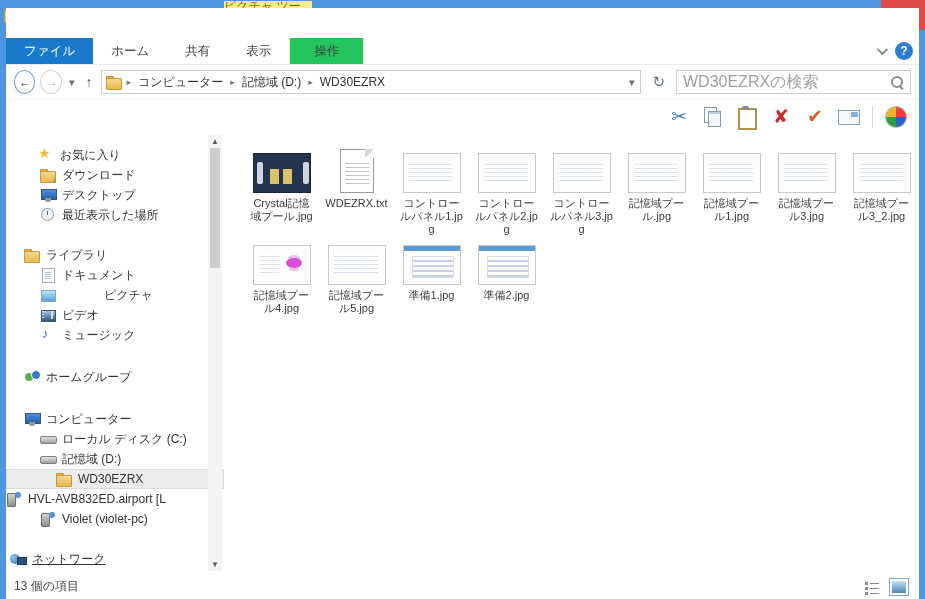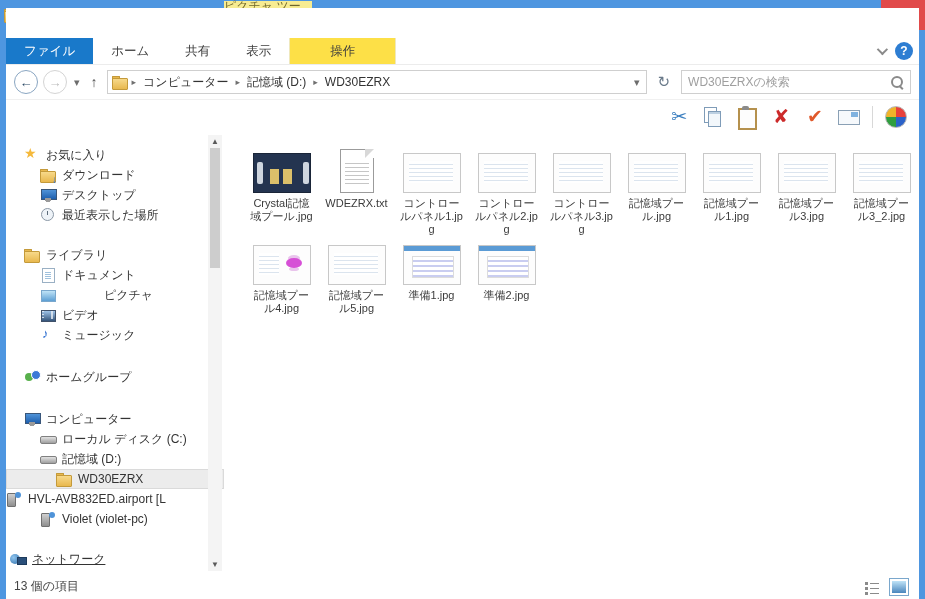--- a/index.html
+++ b/index.html
@@ -18,38 +18,38 @@
   .wb-max i { display:block; width:10px; height:9px; border:2px solid #1e3c5a; }
   .wb-close { width:44px; background:#e14a4a; color:#fff; font-size:13px; }
 
   
   .ctx-tool { position:absolute; left:224px; top:1px; width:88px; height:28px; background:#f7ec92; color:#6f662a; font-size:12px; display:flex; align-items:center; justify-content:center; }
 
   
   .tabsrow { height:27px; background:#fff; display:flex; align-items:stretch; border-bottom:1px solid #ececec; position:relative; flex:0 0 auto; }
   .tab { padding:0 18px; display:flex; align-items:center; font-size:12.5px; color:#3c3c3c; cursor:default; }
   .tab.active { background:#1979ca; color:#fff; }
-  .tab.contextual { background:#fde047; border-left:1px solid #efe8bd; border-right:1px solid #efe8bd; padding:0 40px; }
+  .tab.contextual { background:#22c55e; border-left:1px solid #efe8bd; border-right:1px solid #efe8bd; padding:0 24px; }
   .ribbon-right { position:absolute; right:6px; top:0; height:100%; display:flex; align-items:center; gap:10px; }
   .chev { width:8px; height:8px; border-right:2px solid #8a8a8a; border-bottom:2px solid #8a8a8a; transform:rotate(45deg) translateY(-2px); }
   .helpbtn { width:18px; height:18px; border-radius:50%; background:#2d7dd2; color:#fff; font-size:12px; font-weight:bold; display:flex; align-items:center; justify-content:center; }
 
   
   .addrrow { height:35px; display:flex; align-items:center; padding:0 8px; gap:5px; border-bottom:1px solid #f0f0f0; flex:0 0 auto; }
   .navcirc { width:24px; height:24px; border-radius:50%; border:1px solid #8aa6c2; display:flex; align-items:center; justify-content:center; font-size:13px; color:#2c4a66; }
   .navcirc.disabled { border-color:#d4d4d4; color:#bdbdbd; }
   .navglyph { font-size:11px; color:#6d6d6d; padding:0 2px; }
   .upglyph { font-size:14px; color:#4f4f4f; padding:0 4px; }
   .crumbbox { flex:0 0 auto; width:540px; height:24px; border:1px solid #cfcfcf; display:flex; align-items:center; padding:0 4px; gap:4px; background:#fff; }
   .crumb { font-size:12px; color:#333; padding:0 3px; white-space:nowrap; }
   .crumbsep { font-size:9px; color:#707070; }
   .crumb-dd { margin-left:auto; }
   .refresh { font-size:15px; color:#6a7a8a; padding:0 6px; }
   .searchbox { flex:1; height:24px; border:1px solid #cfcfcf; display:flex; align-items:center; padding:0 6px; background:#fff; }
-  .searchbox input { border:none; outline:none; flex:1; font-size:12px; color:#333; font-family:inherit; }
+  .searchbox input { border:none; outline:none; flex:1; font-size:16px; color:#333; font-family:inherit; }
   .searchbox input::placeholder { color:#9f9f9f; }
   .mag { position:relative; width:14px; height:14px; }
   .mag::before { content:''; position:absolute; left:1px; top:1px; width:8px; height:8px; border:2px solid #8a8a8a; border-radius:50%; }
   .mag::after { content:''; position:absolute; left:10px; top:10px; width:5px; height:2px; background:#8a8a8a; transform:rotate(45deg); transform-origin:0 0; }
 
   
   .toolrow { height:33px; display:flex; align-items:center; justify-content:flex-end; padding-right:12px; gap:12px; flex:0 0 auto; }
   .tb { width:22px; height:22px; display:flex; align-items:center; justify-content:center; position:relative; }
   .tb-sep { width:1px; height:22px; background:#d8d8d8; }
   .i-cut::before { content:'\2702'; font-size:19px; color:#3a7ebf; }
@@ -203,21 +203,21 @@
         <span class="tb i-paste"></span>
         <span class="tb i-delete"></span>
         <span class="tb i-check"></span>
         <span class="tb i-mail"></span>
         <span class="tb-sep"></span>
         <span class="tb i-pie"></span>
       </div>
 
     <div class="body">
       <div class="sidebar" id="sidebar">
-          <div class="side-row" style="padding-left: 18px;">
+          <div class="side-row" style="padding-left: 32px;">
             <span class="sic si-star"></span>
             <span>お気に入り</span>
           </div>
           <div class="side-row" style="padding-left: 34px;">
             <span class="sic si-folder si-folder-dl">
               <i>↓</i>
             </span>
             <span>ダウンロード</span>
           </div>
           <div class="side-row" style="padding-left: 34px;">

